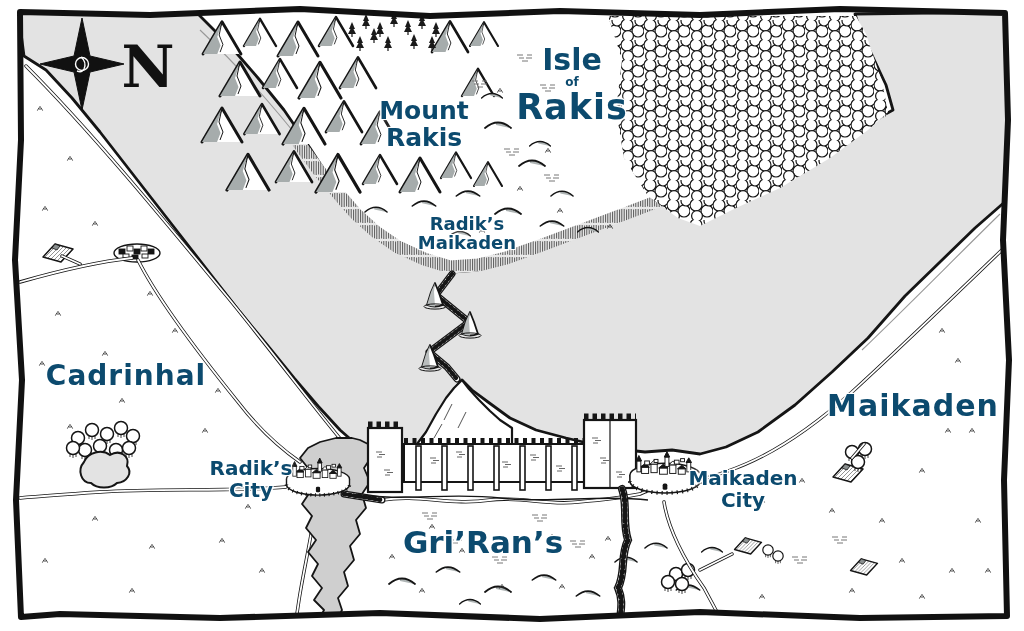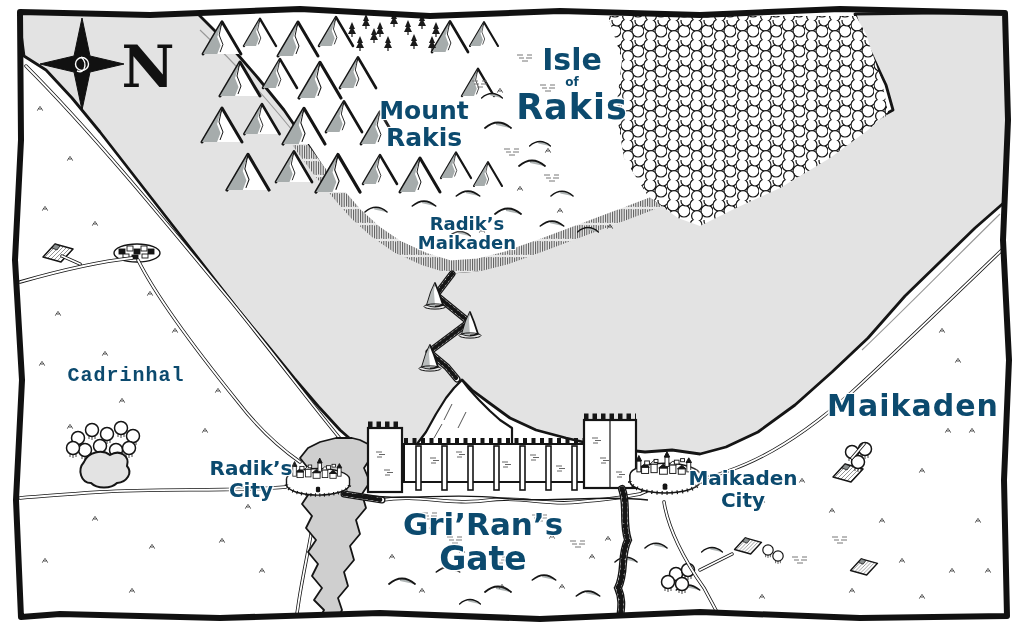--- a/index.html
+++ b/index.html
@@ -10,21 +10,21 @@
          align-items:center;color:#0c4a6e;font-weight:bold;text-align:center;line-height:1.08;
          white-space:nowrap;
          text-shadow:0 1px 0 #fff,0 -1px 0 #fff,1px 0 0 #fff,-1px 0 0 #fff,
                      1px 1px 0 #fff,-1px -1px 0 #fff,1px -1px 0 #fff,-1px 1px 0 #fff,0 0 6px #fff;}
   .lbl-isle{left:572px;top:86px;}
   .lbl-isle .l1{font-size:30px;}
   .lbl-isle .l2{font-size:12px;}
   .lbl-isle .l3{font-size:35px;letter-spacing:1px;}
   .lbl-mount{left:424px;top:124px;font-size:25px;}
   .lbl-crossing{left:467px;top:233px;font-size:18px;}
-  .lbl-cadrinhal{left:126px;top:376px;font-size:20px;letter-spacing:1px;font-family:Liberation Mono, monospace;}
+  .lbl-cadrinhal{left:126px;top:376px;font-size:28px;letter-spacing:1px;}
   .lbl-maikaden{left:913px;top:406px;font-size:30px;letter-spacing:1px;}
   .lbl-radiks-city{left:251px;top:480px;font-size:20px;}
   .lbl-maikaden-city{left:743px;top:490px;font-size:20px;}
   .lbl-gate{left:483px;top:543px;font-size:31px;}
   .lbl-gate .l2{font-size:33px;}
   .compass-letter{font-family:"DejaVu Serif",serif;font-weight:bold;}
 </style>
 </head>
 <body>
 
@@ -445,15 +445,14 @@
 <div class="label lbl-radiks-city">
   <span>Radik’s</span>
   <span>City</span>
 </div>
 <div class="label lbl-maikaden-city">
   <span>Maikaden</span>
   <span>City</span>
 </div>
 <div class="label lbl-gate">
   <span class="l1">Gri’Ran’s</span>
-  <span class="l2">Gate</span>
 </div>
 </div>
 
 </body></html>

